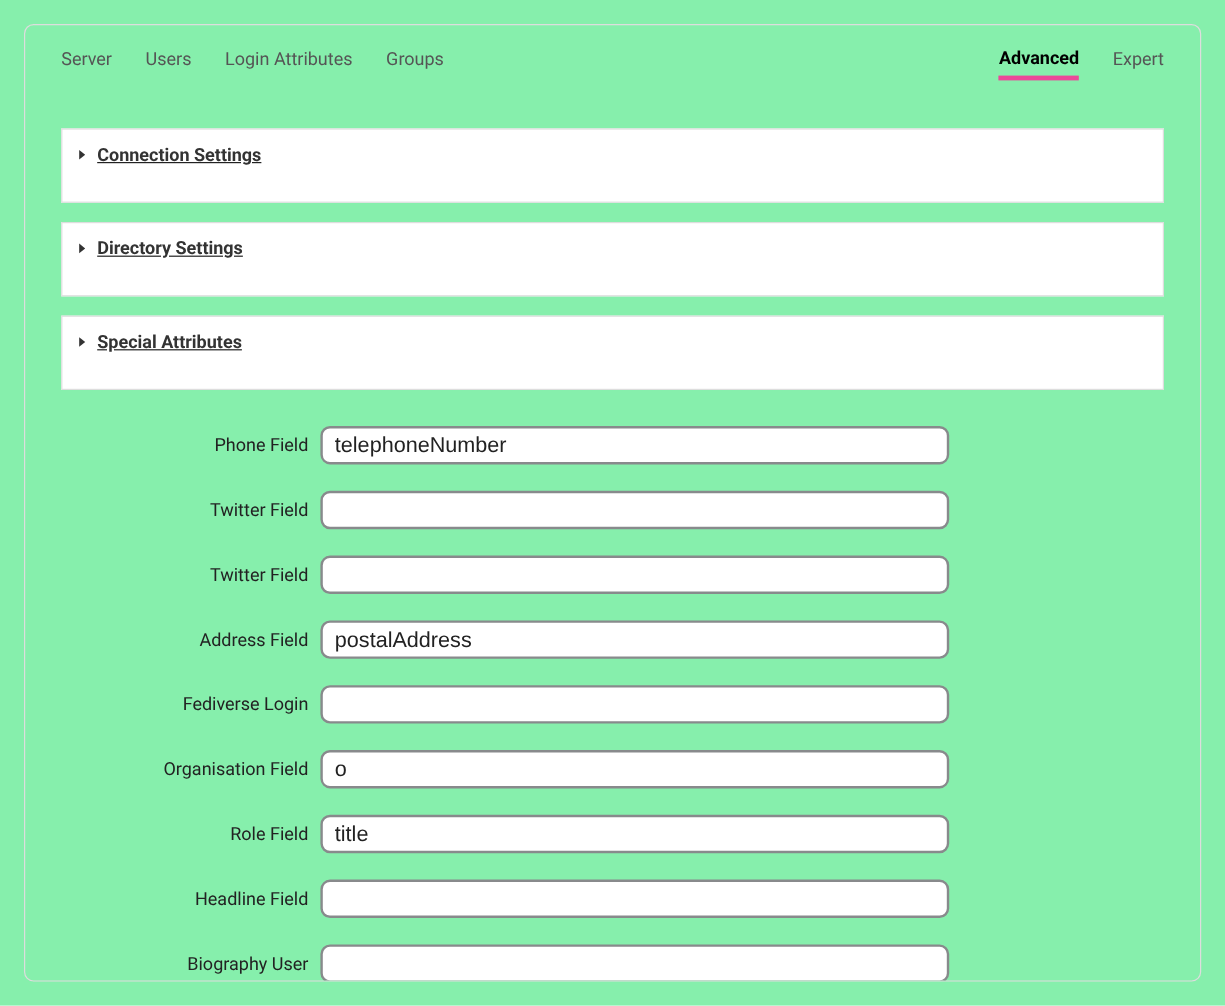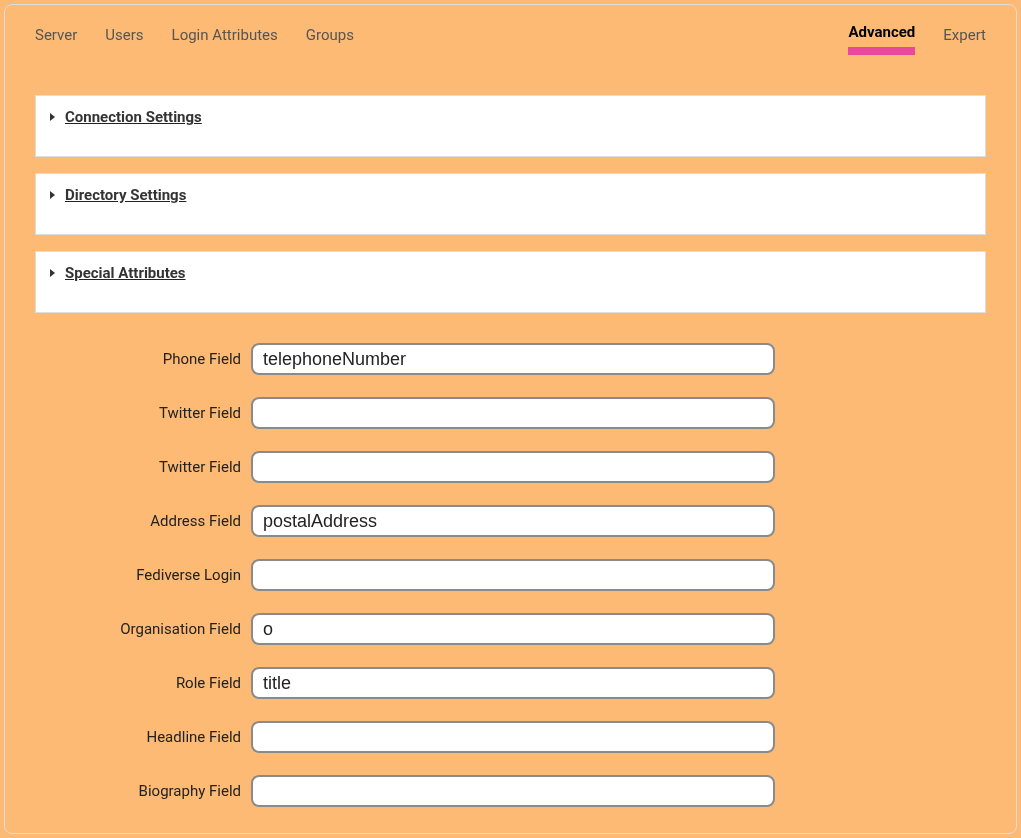--- a/index.html
+++ b/index.html
@@ -7,22 +7,22 @@
     margin: 0;
     padding: 0;
     font-family: -apple-system, BlinkMacSystemFont, "Segoe UI", Roboto, Arial, sans-serif;
     background: #fff;
     color: #222;
     font-size: 15px;
   }
   .container {
     width: 1021px;
     height: 838px;
-    padding: 4px;
-    background: #fdba74;
+    padding: 20px;
+    background: #86efac;
   }
   .panel {
     border: 1px solid #ddd;
     border-radius: 8px;
     width: 100%;
     height: 100%;
     padding: 0;
     overflow: hidden;
   }
   .tabs {
@@ -34,21 +34,21 @@
   .tab {
     color: #555;
     cursor: pointer;
     padding-bottom: 6px;
     border-bottom: 2px solid transparent;
   }
   .tabs-spacer { flex: 1; }
   .tab.active {
     color: #000;
     font-weight: 700;
-    border-bottom: 8px solid #ec4899;
+    border-bottom: 4px solid #ec4899;
   }
   .sections {
     padding: 28px 30px 8px 30px;
   }
   .section {
     border: 1px solid #ddd;
     border-top: 1px solid #ddd;
     margin-bottom: 16px;
     background: #fff;
     text-decoration: underline;
@@ -200,21 +200,21 @@
         <div class="form-label">Role Field</div>
         <input class="form-input" type="text" value="title" style="">
       </div>
 
       <div class="form-row">
         <div class="form-label">Headline Field</div>
         <input class="form-input" type="text" value="" style="">
       </div>
 
       <div class="form-row">
-        <div class="form-label">Biography Field</div>
+        <div class="form-label">Biography User</div>
         <input class="form-input" type="text" value="" style="">
       </div>
 
     </div>
 
     <div class="footer">
       <button class="btn">Test Configuration</button>
 
     </div>
 

